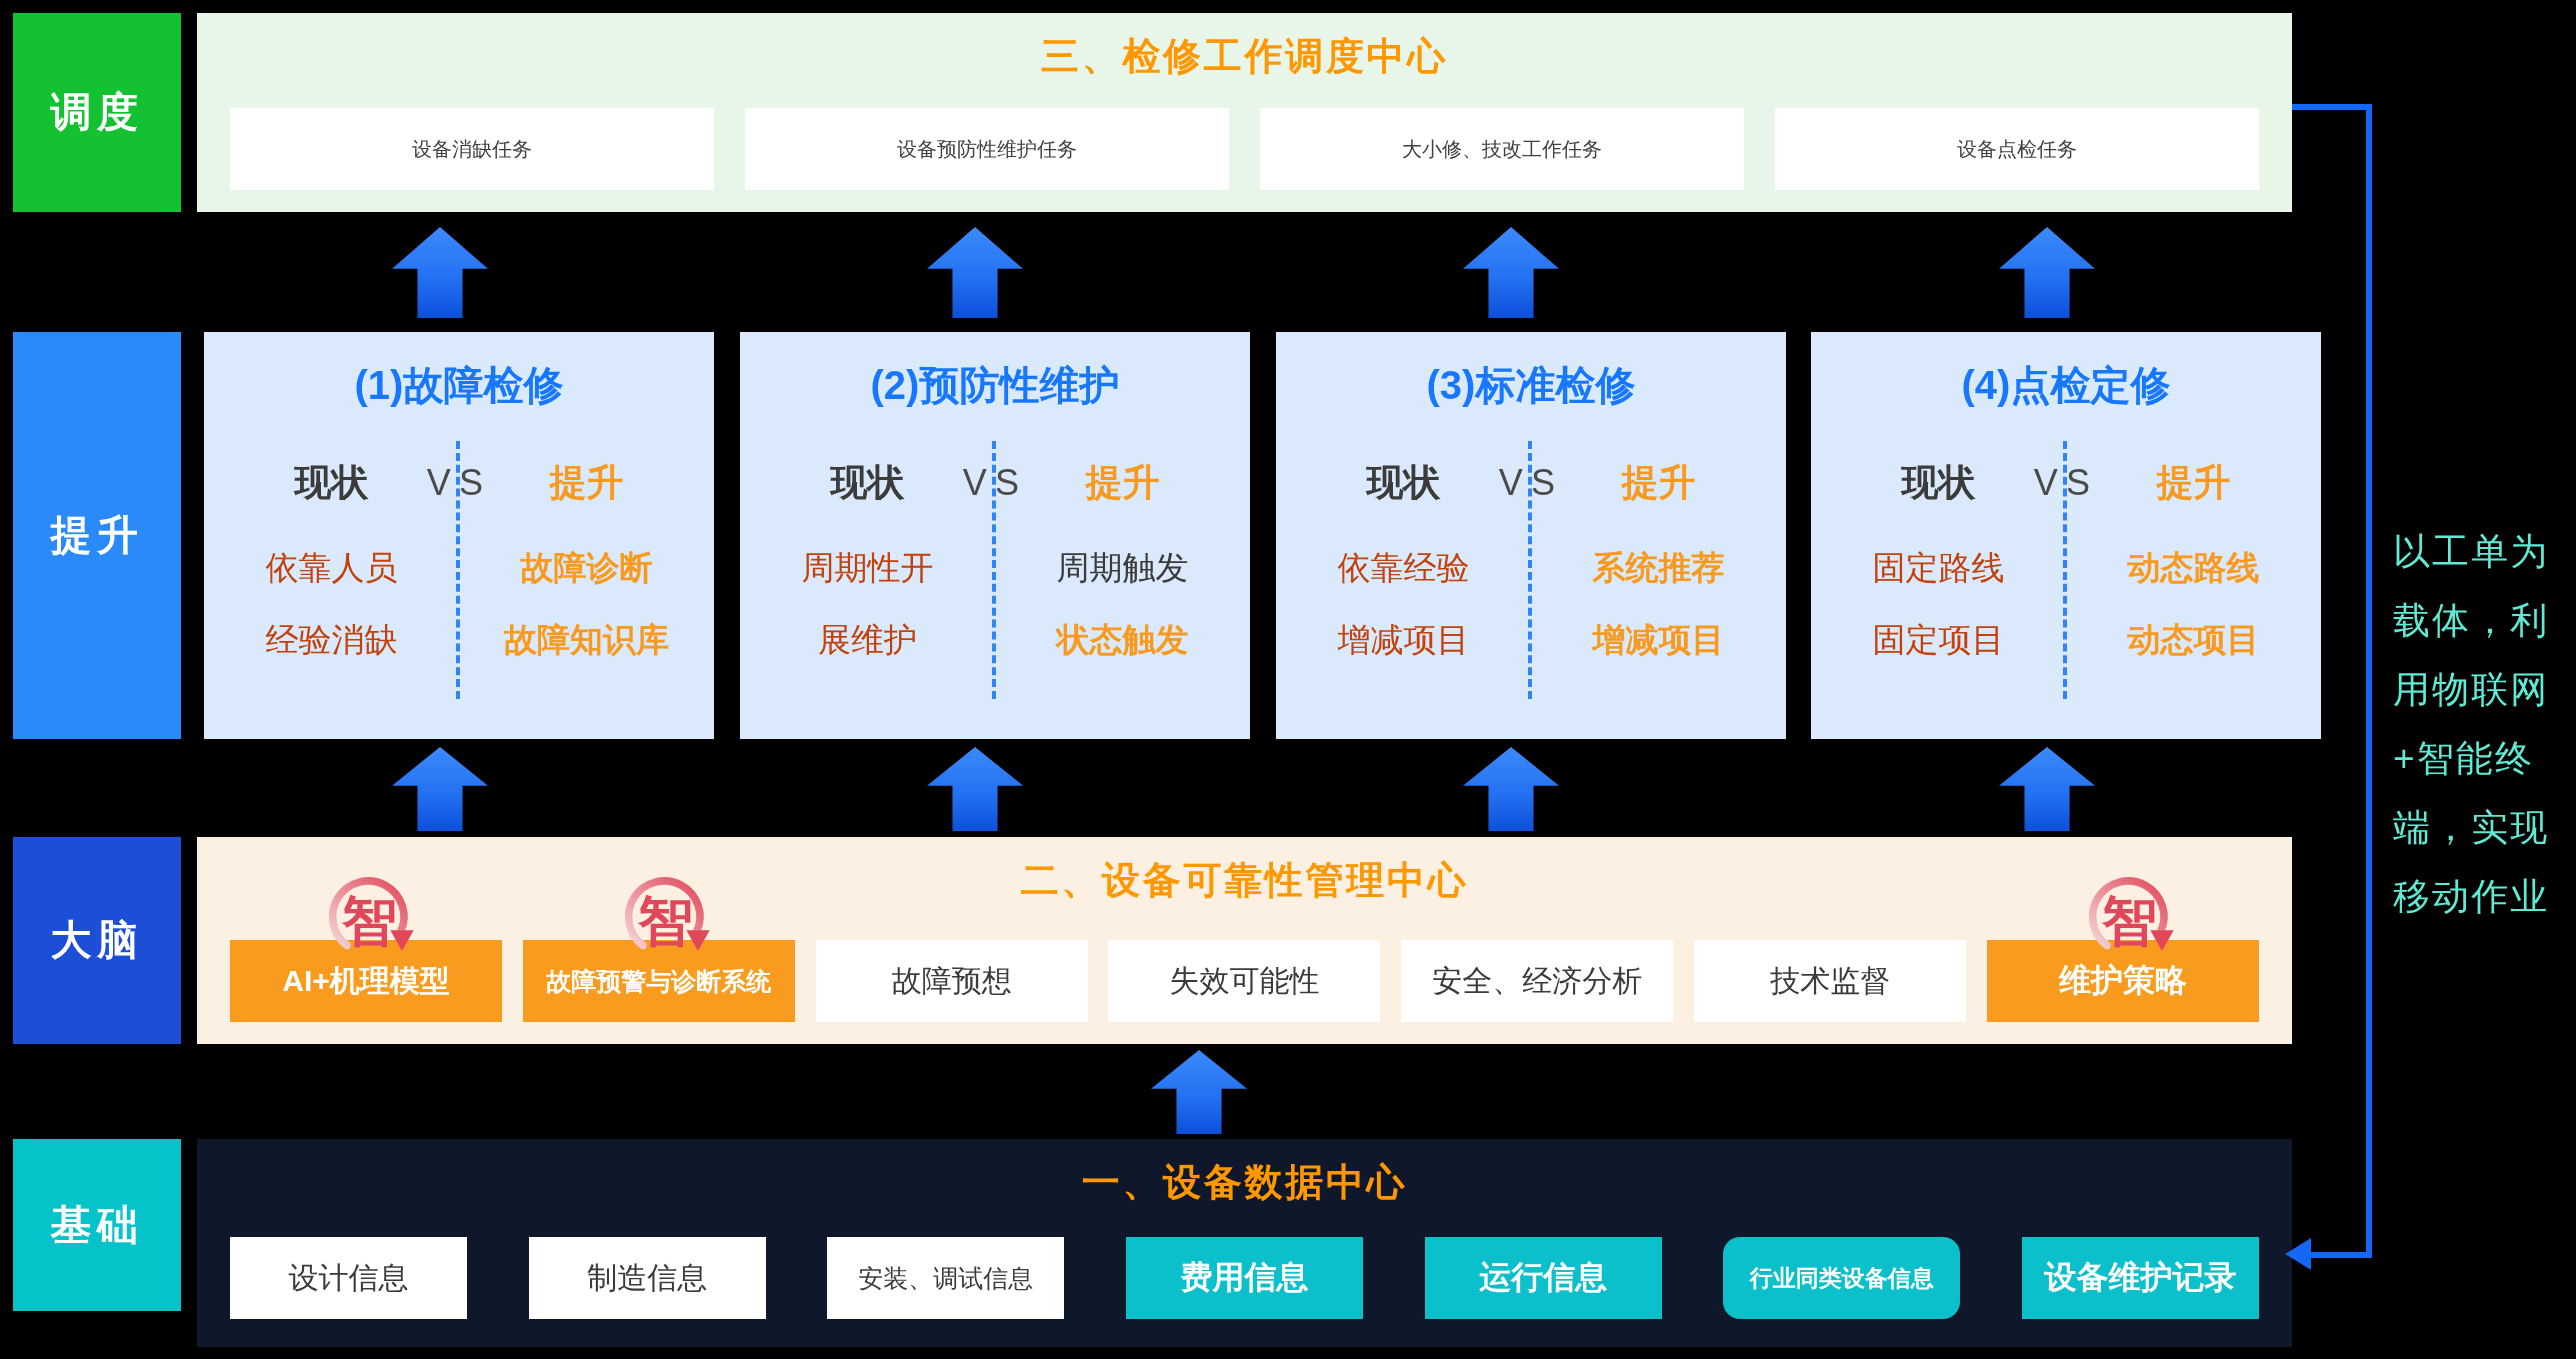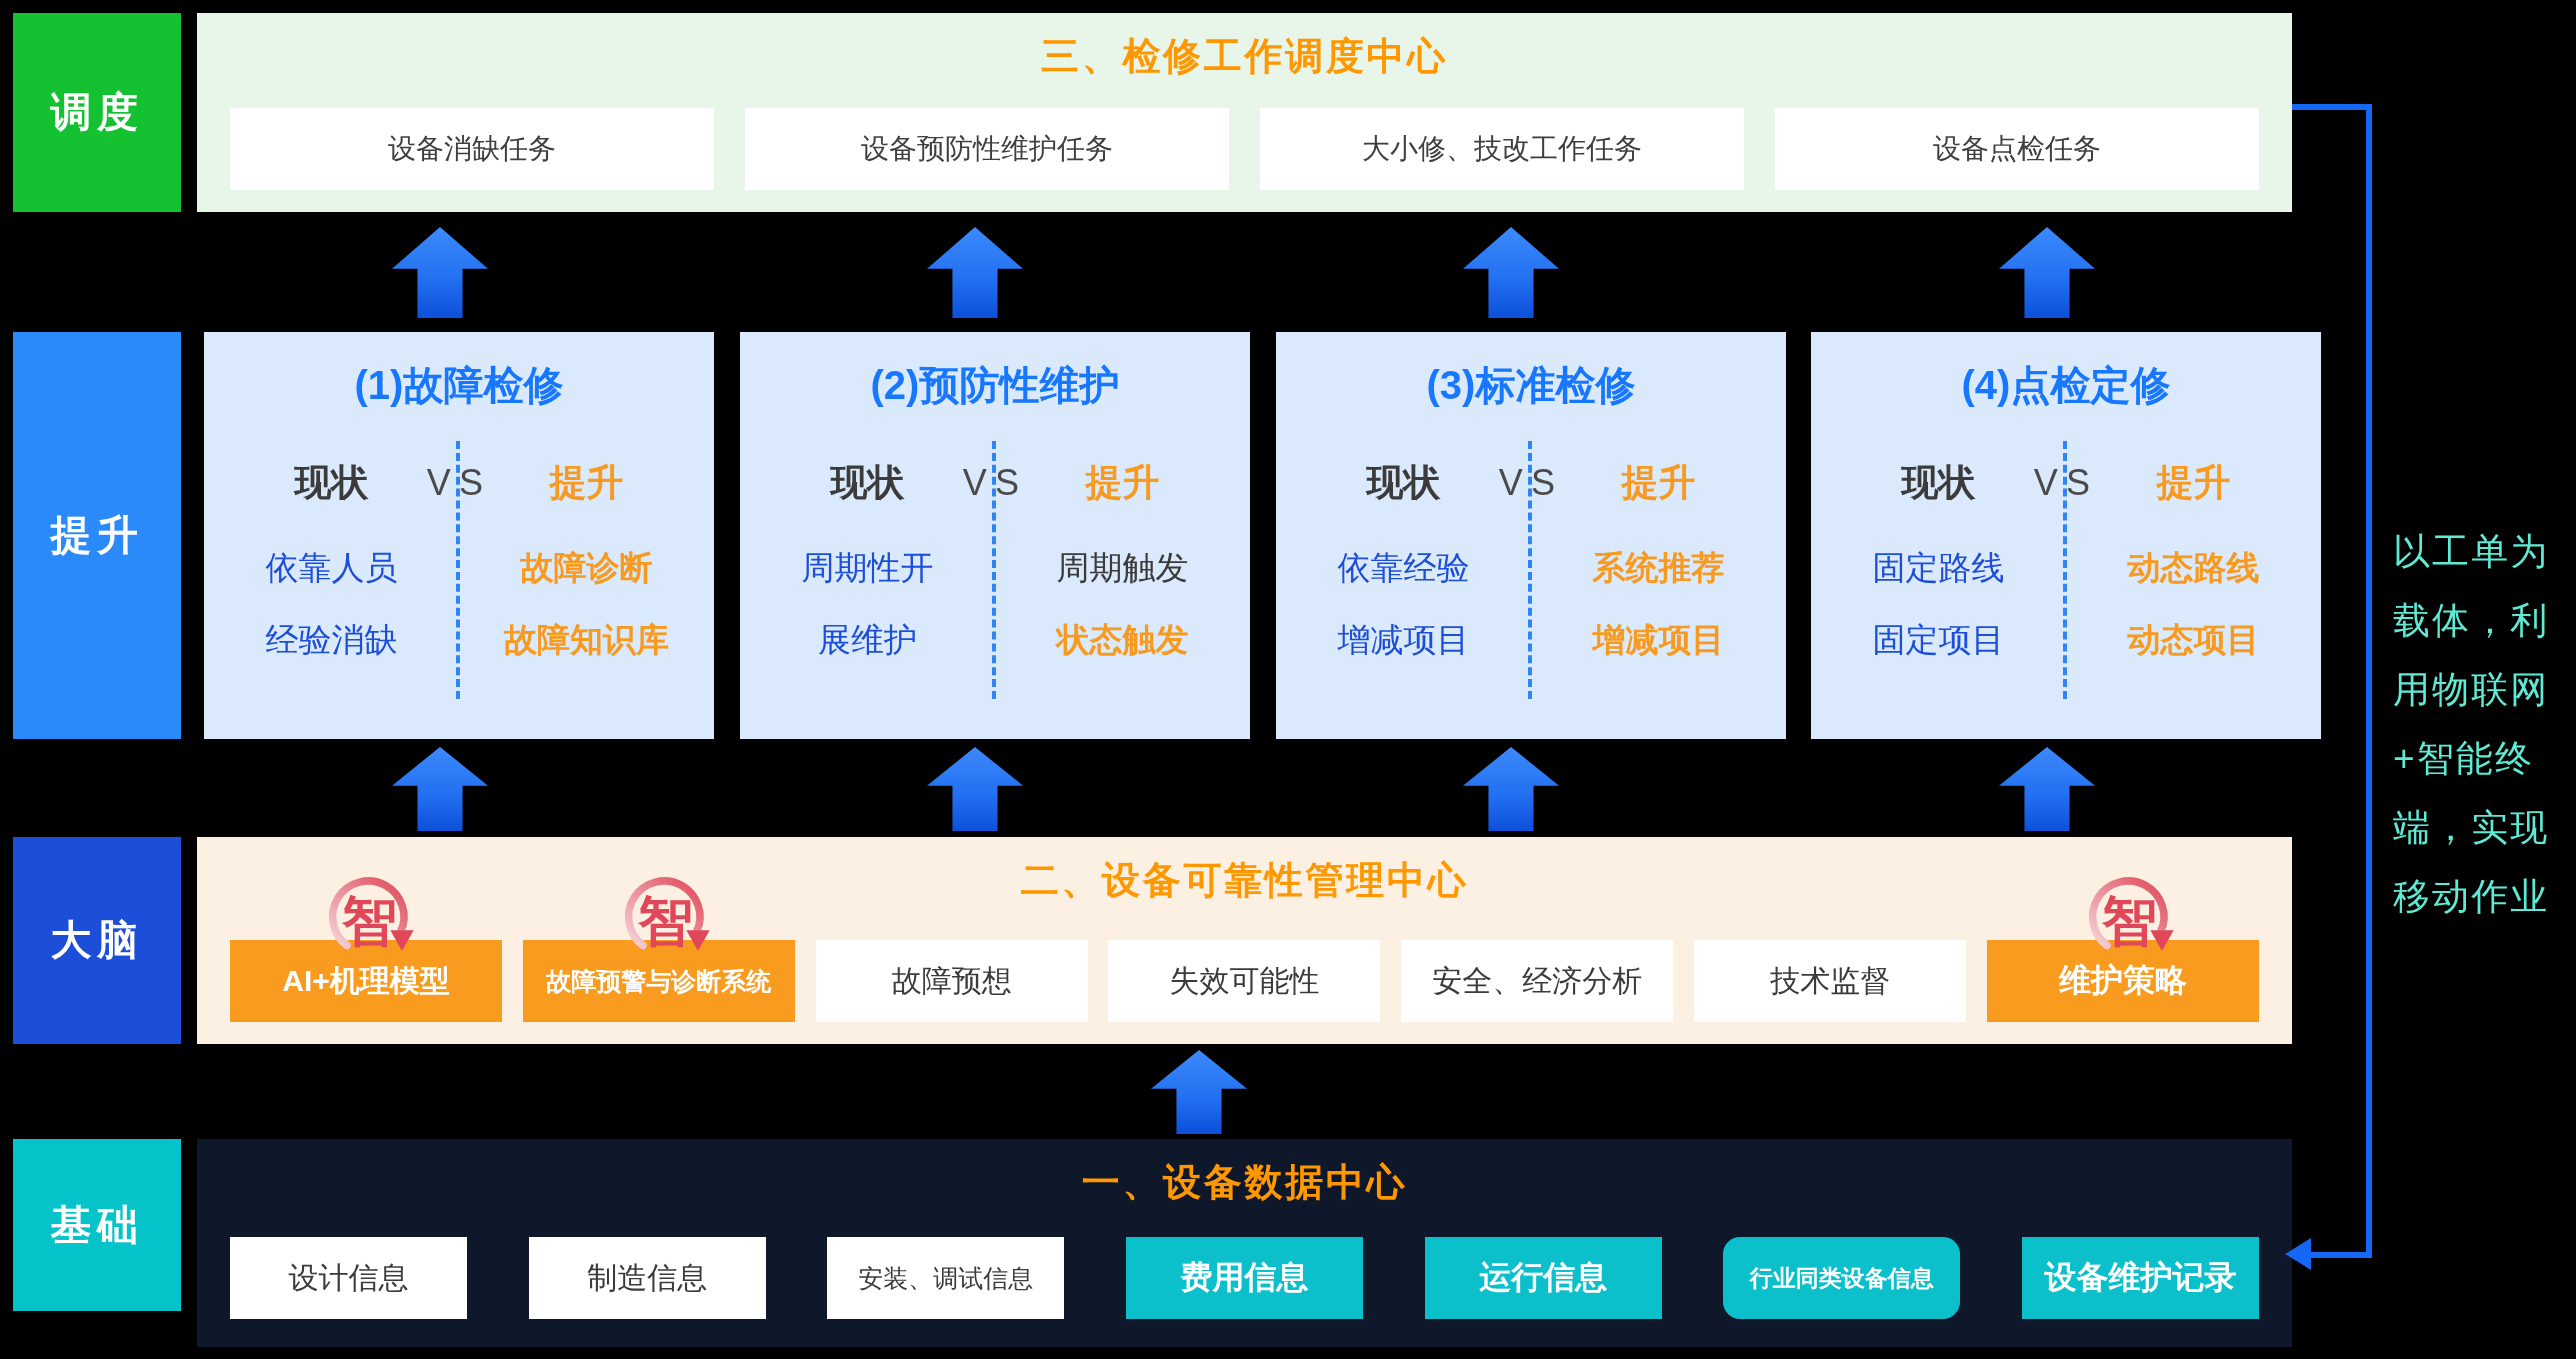--- a/index.html
+++ b/index.html
@@ -19,21 +19,21 @@
   .band-dispatch{top:13px;height:199px;background:#e8f6ea;}
   .band-brain{top:837px;height:207px;background:#fbf0e1;}
   .band-data{top:1139px;height:208px;background:#0f172a;}
   .band-title{position:absolute;top:18px;left:0;right:0;text-align:center;
               font-size:38px;font-weight:700;color:#ff9800;letter-spacing:2.7px;}
   .row{position:absolute;left:33px;right:33px;display:flex;justify-content:space-between;}
   .row-dispatch{top:95px;height:82px;}
   .row-brain{top:103px;height:82px;}
   .row-data{top:98px;height:82px;}
   .cell{display:flex;align-items:center;justify-content:center;text-align:center;}
-  .task{width:484px;background:#fff;font-size:28px;color:#3f3f3f;}
+  .task{width:484px;background:#fff;font-size:20px;color:#3f3f3f;}
   .brain-item{width:272px;}
   .data-item{width:237px;}
   .white-cell{background:#fff;color:#3b3b3b;font-size:30px;}
   .orange-btn{background:#f99b1e;color:#fff;font-weight:700;font-size:30px;}
   .teal-cell{background:#0bc0ca;color:#fff;font-weight:700;font-size:32px;}
   .fz36{font-size:25px;}
   .fz33{font-size:23px;border-radius:17px;}
   .fz46{font-size:32px;}
 
   
@@ -42,21 +42,21 @@
              font-size:40px;font-weight:700;color:#1778ff;}
   .cmp-dash{position:absolute;left:50%;margin-left:-2.7px;top:109px;bottom:40px;
             border-left:4.8px dashed #2f85f6;}
   .cmp-row{position:absolute;left:0;right:0;height:71px;display:flex;}
   .cmp-head{top:115px;}
   .cmp-r1{top:201px;}
   .cmp-r2{top:273px;}
   .half{width:50%;display:flex;align-items:center;justify-content:center;}
   .cur-head{font-size:37px;font-weight:700;color:#3b3b3b;}
   .imp-head{font-size:37px;font-weight:700;color:#f79a1f;}
-  .cur{font-size:33px;color:#1d4ed8;}
+  .cur{font-size:33px;color:#c2410c;}
   .imp{font-size:33px;font-weight:700;color:#f79a1f;}
   .imp.plain{font-weight:400;color:#3b3b3b;}
   .vs-mid{position:absolute;left:50%;top:0;height:100%;transform:translateX(-50%);
           display:flex;align-items:center;font-size:36px;color:#4a4a4a;letter-spacing:8.2px;}
 
   
   .arrow-up{position:absolute;width:96px;
             background:linear-gradient(180deg,#3c8afb 0%,#2471f2 55%,#0d50da 100%);
             clip-path:polygon(50% 0,100% 46%,73.5% 46%,73.5% 100%,26.5% 100%,26.5% 46%,0 46%);}
   .ar1{top:227px;height:91px;}

